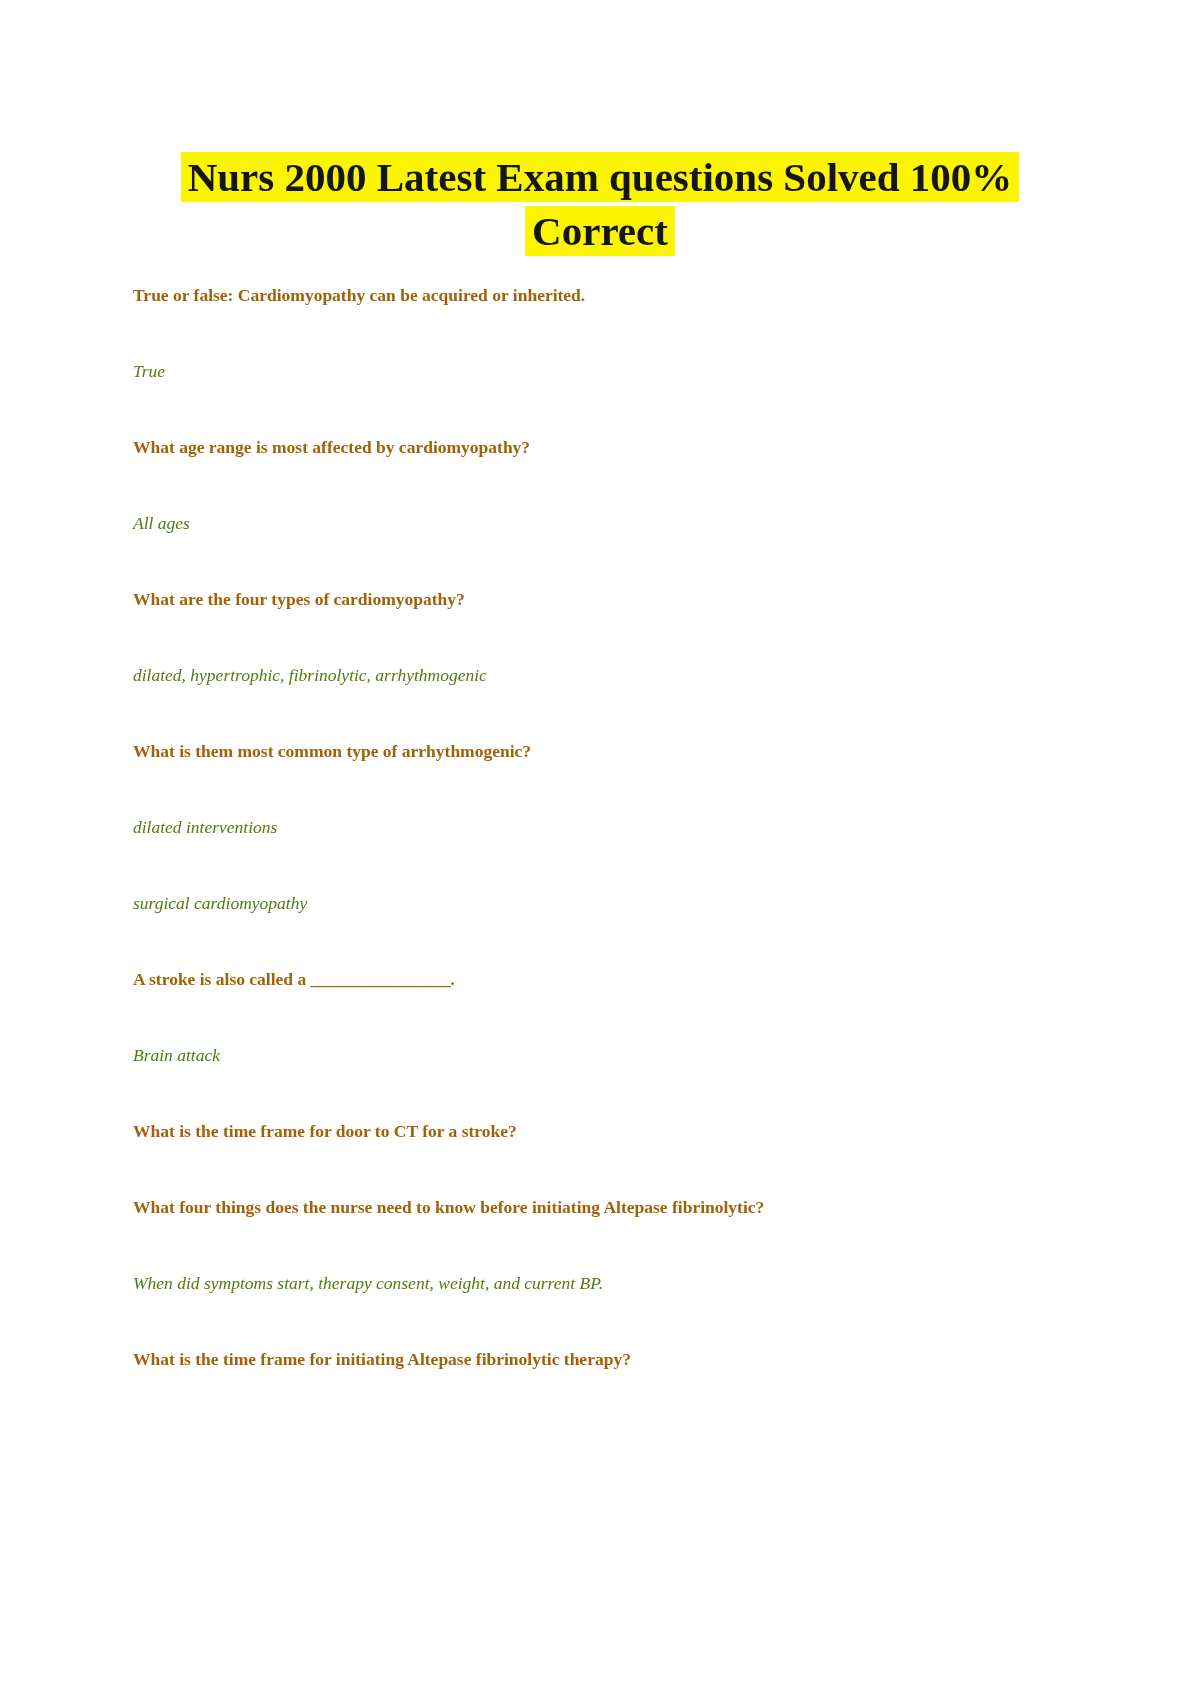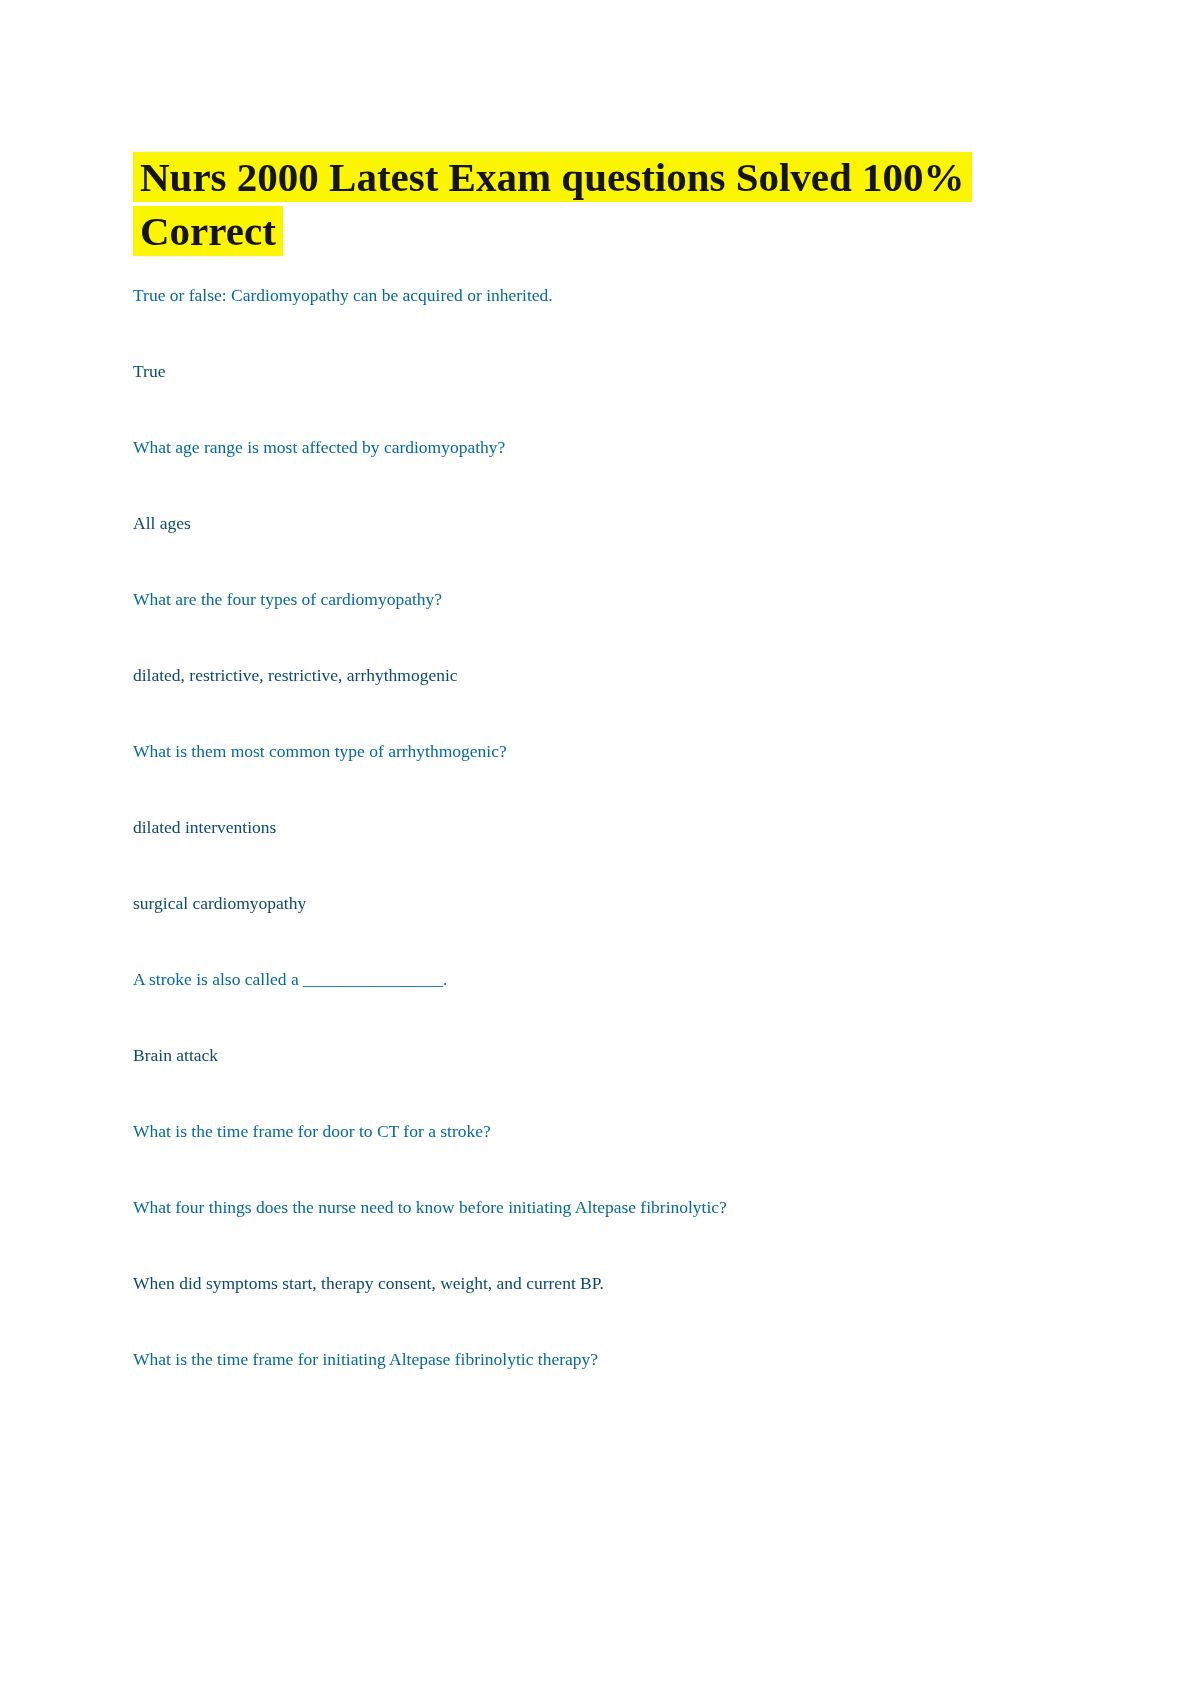--- a/index.html
+++ b/index.html
@@ -16,62 +16,64 @@
   }
   .page {
     box-sizing: border-box;
     width: 1200px;
     height: 1700px;
     padding: 0 133px;
     background: #ffffff;
   }
   .doc-title {
     margin: 150px 0 26px 0;
+    text-align: center;
     font-size: 41px;
     line-height: 54px;
     font-weight: bold;
     color: #151515;
   }
   .doc-title .hl {
     background: #fbf500;
     padding: 2px 7px;
     -webkit-box-decoration-break: clone;
     box-decoration-break: clone;
   }
   .qa-block p {
     margin: 0 0 54px 0;
     font-size: 17.5px;
     line-height: 22px;
   }
   .question {
-    font-weight: normal;
-    color: #0369a1;
+    font-weight: bold;
+    color: #a16207;
   }
   .answer {
     font-weight: normal;
-    color: #0c4a6e;
+    color: #4d7c0f;
+    font-style: italic;
   }
 </style>
 </head>
 <body>
 
 <div class="page">
 
   <h1 class="doc-title"><span class="hl">Nurs 2000 Latest Exam questions Solved 100% Correct</span></h1>
 
   <div class="qa-block">
 
     <p class="question">True or false: Cardiomyopathy can be acquired or inherited.</p>
     <p class="answer">True</p>
 
     <p class="question">What age range is most affected by cardiomyopathy?</p>
     <p class="answer">All ages</p>
 
     <p class="question">What are the four types of cardiomyopathy?</p>
-    <p class="answer">dilated, restrictive, restrictive, arrhythmogenic</p>
+    <p class="answer">dilated, hypertrophic, fibrinolytic, arrhythmogenic</p>
 
     <p class="question">What is them most common type of arrhythmogenic?</p>
     <p class="answer">dilated interventions</p>
 
     <p class="answer">surgical cardiomyopathy</p>
 
     <p class="question">A stroke is also called a ________________.</p>
     <p class="answer">Brain attack</p>
 
     <p class="question">What is the time frame for door to CT for a stroke?</p>

